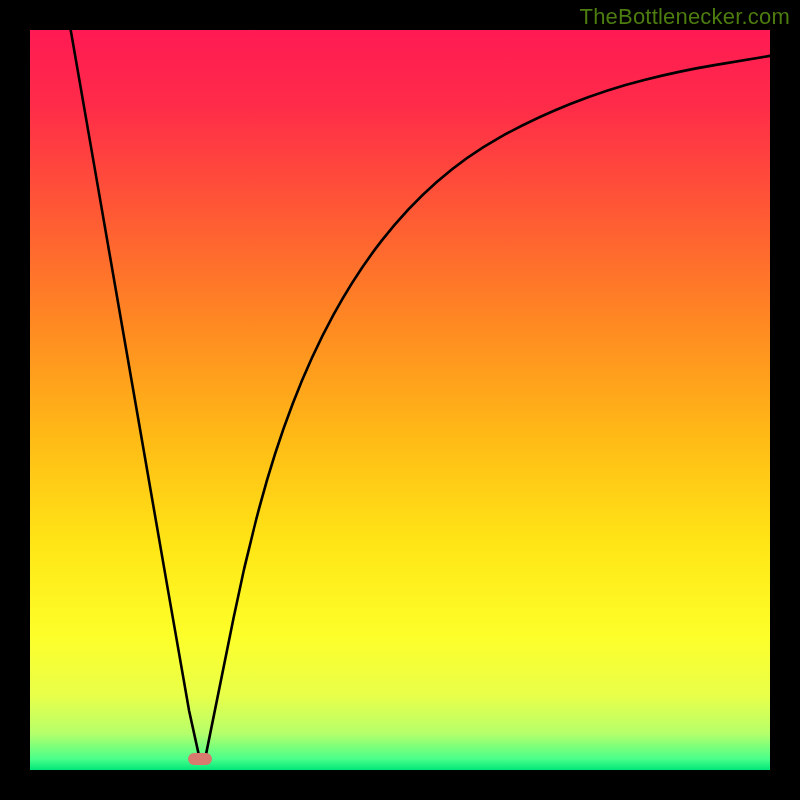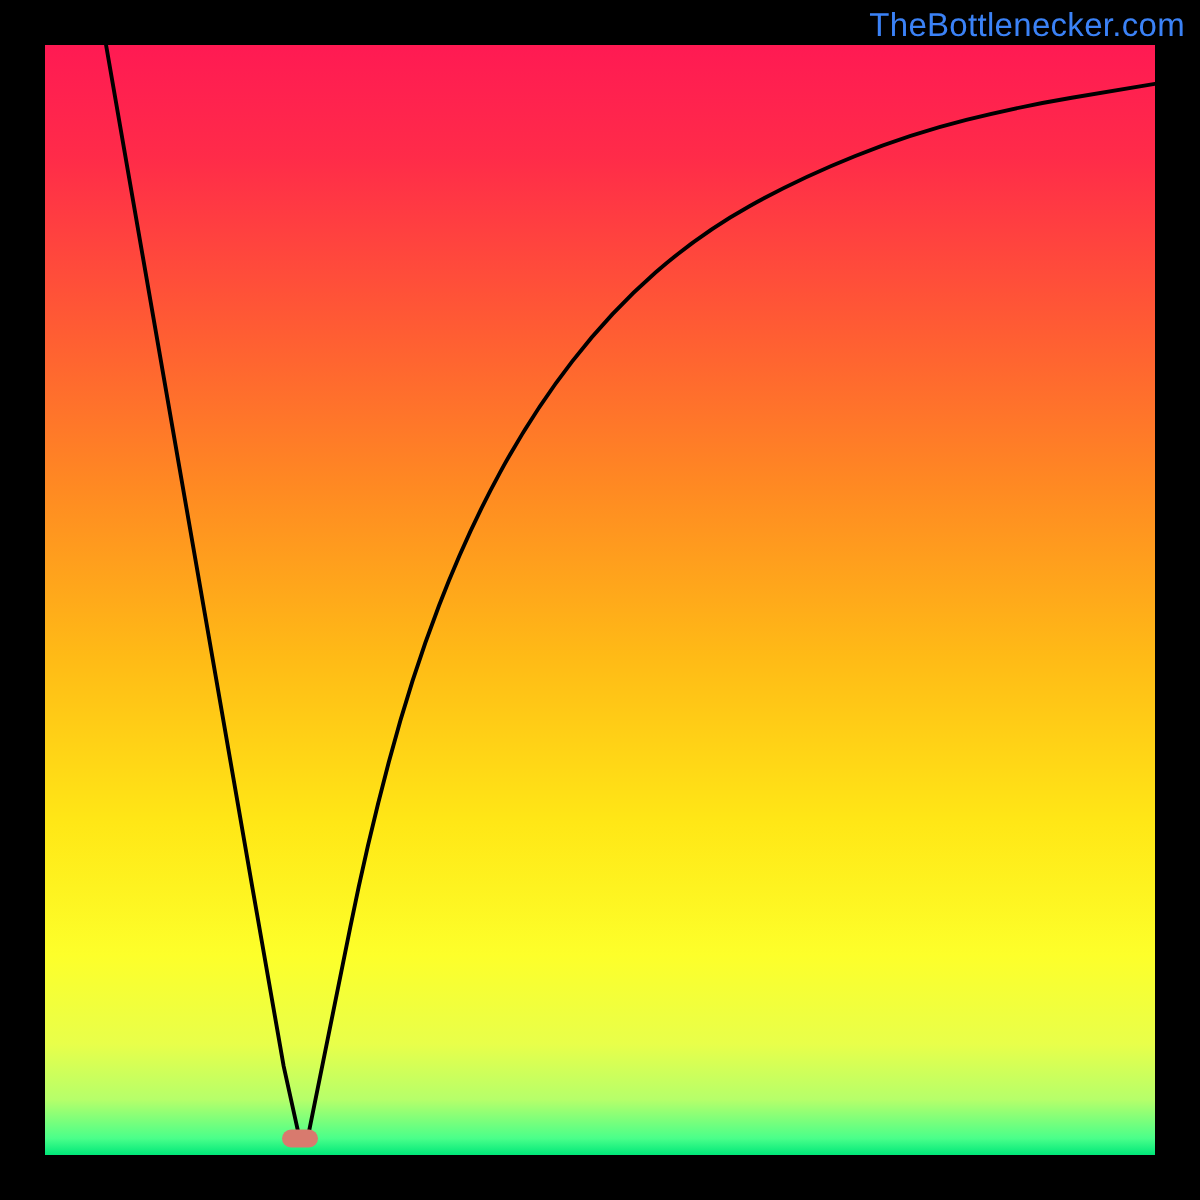--- a/index.html
+++ b/index.html
@@ -33,21 +33,21 @@
   .curve-svg {
     position: absolute;
     inset: 0;
     width: 100%;
     height: 100%;
   }
   .attribution {
     position: absolute;
     top: 4px;
     right: 10px;
-    color: #3b82f6;
+    color: #4d7c0f;
     font-size: 22px;
     font-weight: 400;
     letter-spacing: 0.2px;
   }
   .marker {
     position: absolute;
     width: 24px;
     height: 12px;
     border-radius: 6px;
     background: #d87a6e;

